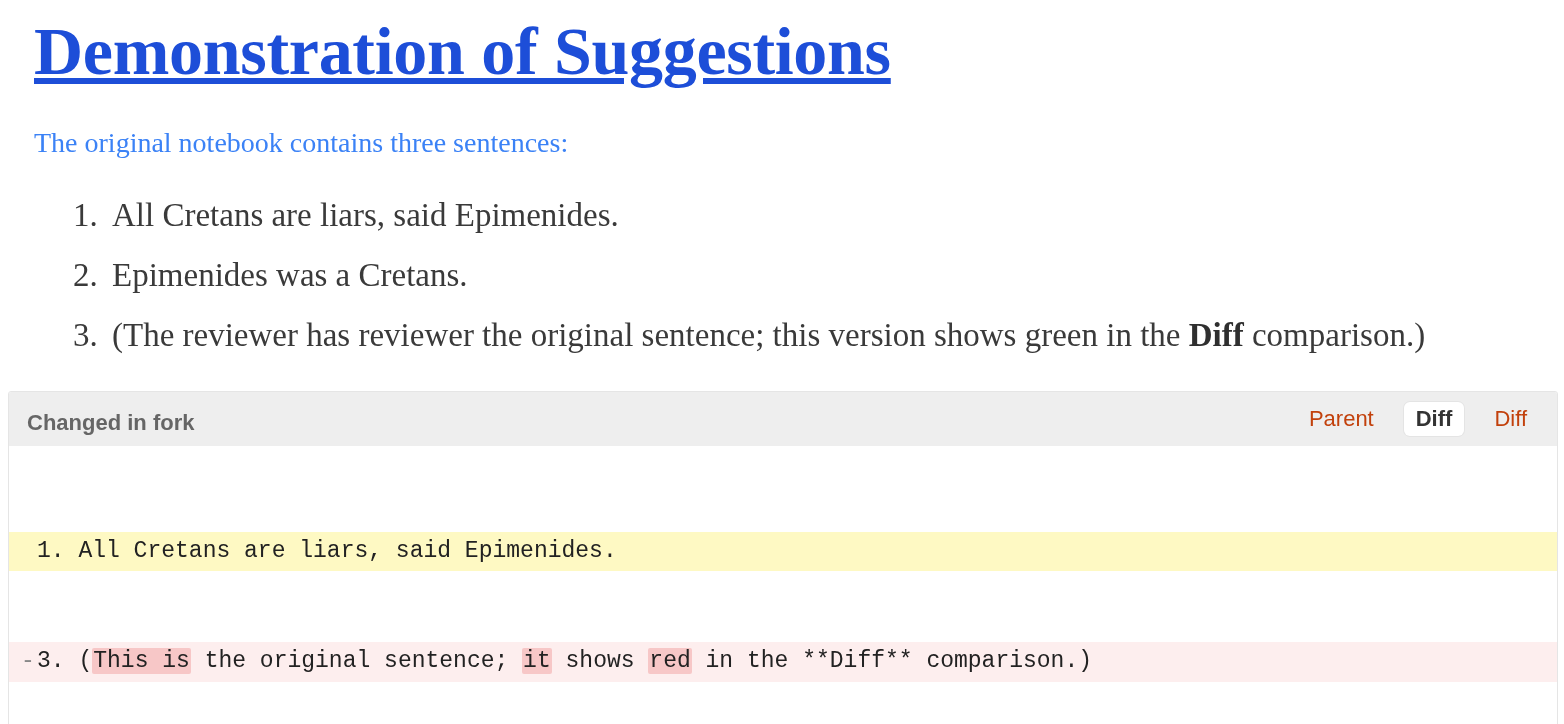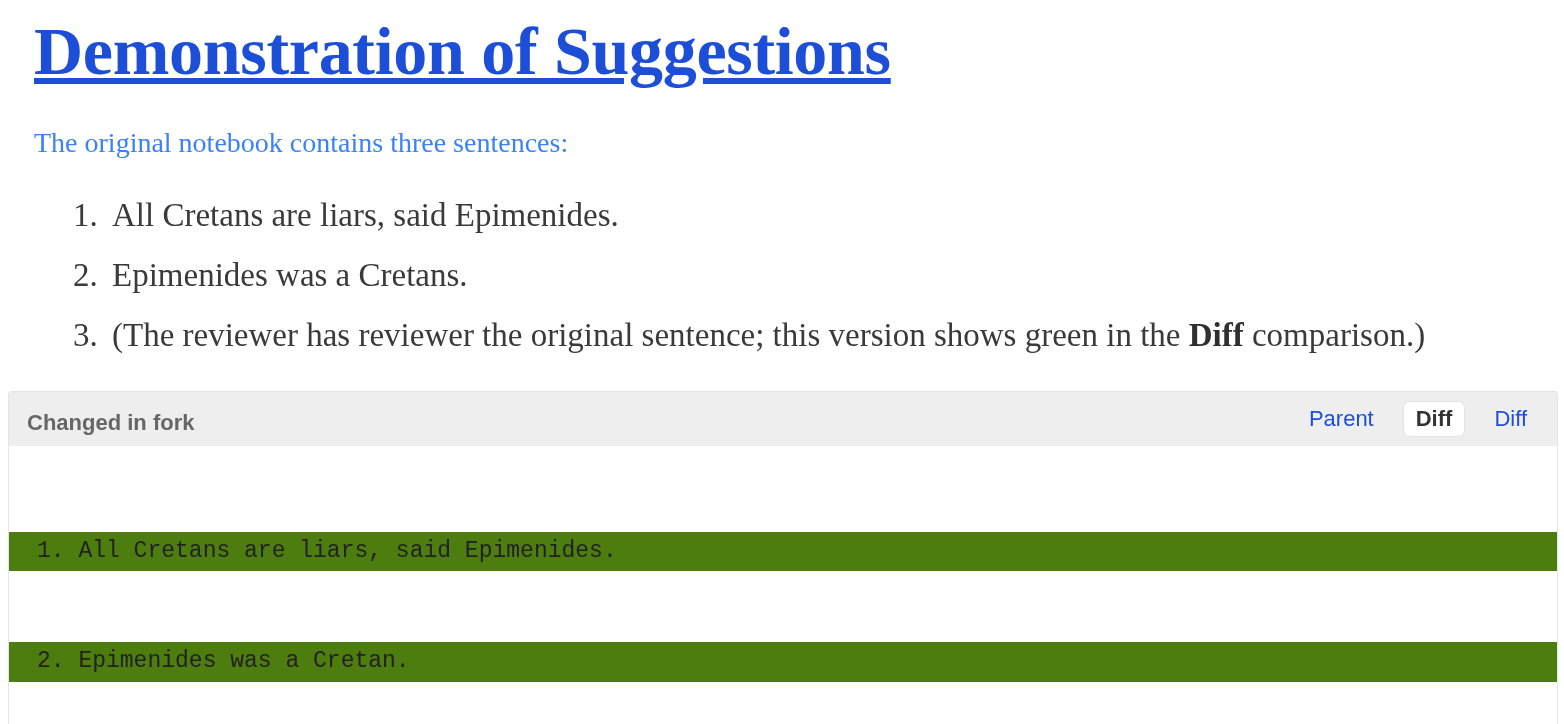--- a/index.html
+++ b/index.html
@@ -59,21 +59,21 @@
     font-weight: 700;
     color: #666;
   }
   .diff-tabs {
     display: flex;
     gap: 18px;
     align-items: center;
     font-size: 22px;
   }
   .diff-tab {
-    color: #1d4ed8;
+    color: #c2410c;
     padding: 4px 12px;
     border-radius: 6px;
     cursor: pointer;
     font-weight: 500;
   }
   .diff-tab.active {
     background: #fff;
     color: #333;
     font-weight: 700;
     box-shadow: 0 0 0 1px rgba(0,0,0,0.04);
@@ -83,21 +83,21 @@
     font-size: 23px;
     line-height: 1.55;
     color: #222;
     padding: 14px 0 14px 0;
     white-space: pre-wrap;
     word-wrap: break-word;
   }
   .diff-line {
     padding: 2px 18px 2px 10px;
   }
-  .diff-line.ctx { background: #4d7c0f; }
+  .diff-line.ctx { background: #fef9c3; }
   .diff-line.del { background: #fdeeee; }
   .gutter {
     display: inline-block;
     width: 18px;
     color: #888;
     text-align: center;
   }
   .hl-del { background: #f7c7c7; border-radius: 2px; padding: 0 1px; }
 </style>
 </head>
@@ -120,19 +120,18 @@
       <div class="diff-head-label">Changed in fork</div>
       <div class="diff-tabs">
         <div class="diff-tab">Parent</div>
         <div class="diff-tab active">Diff</div>
         <div class="diff-tab">Diff</div>
       </div>
     </div>
 
     <div class="diff-body">
       <div class="diff-line ctx"><span class="gutter"> </span><span>1. All Cretans are liars, said Epimenides.</span></div>
-      <div class="diff-line ctx"><span class="gutter"> </span><span>2. Epimenides was a Cretan.</span></div>
       <div class="diff-line del"><span class="gutter">-</span><span>3. (</span><span class="hl-del">This is</span><span> the original sentence; </span><span class="hl-del">it</span><span> shows </span><span class="hl-del">red</span><span> in the **Diff** comparison.)</span></div>
       
     </div>
   </div>
 
 </div>
 
 </body></html>

